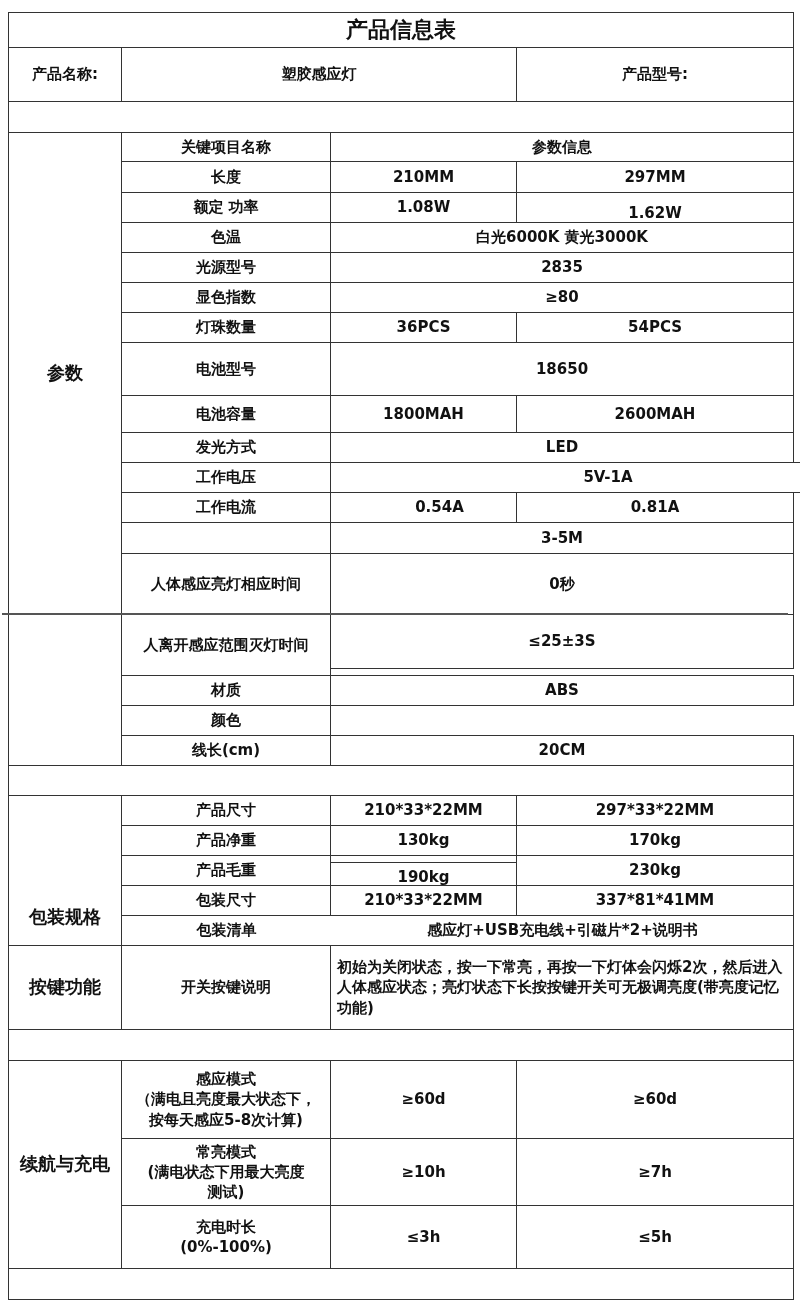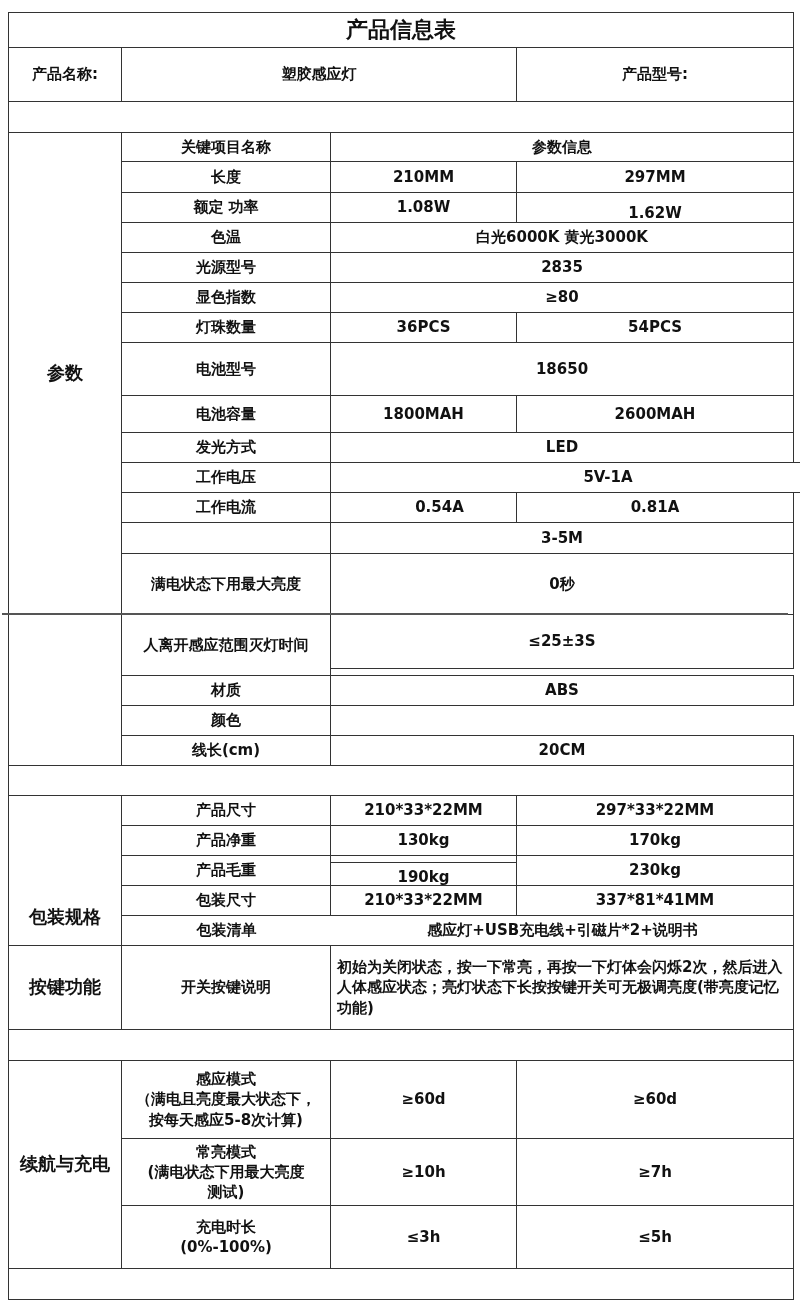--- a/index.html
+++ b/index.html
@@ -119,21 +119,21 @@
     <div class="cell" style="left: 330px; top: 492px; width: 187px; height: 31px; padding-left: 32px;">
       <span>0.54A</span>
     </div>
     <div class="cell" style="left: 516px; top: 492px; width: 278px; height: 31px;">
       <span>0.81A</span>
     </div>
     <div class="cell" style="left: 330px; top: 522px; width: 464px; height: 32px;">
       <span>3-5M</span>
     </div>
     <div class="cell" style="left: 121px; top: 553px; width: 210px; height: 62px;">
-      <span>满电状态下用最大亮度</span>
+      <span>人体感应亮灯相应时间</span>
     </div>
     <div class="cell" style="left: 330px; top: 553px; width: 464px; height: 62px;">
       <span>0秒</span>
     </div>
     <div class="cell" style="left: 8px; top: 614px; width: 114px; height: 152px;"></div>
     <div class="cell" style="left: 121px; top: 614px; width: 210px; height: 62px;">
       <span>人离开感应范围灭灯时间</span>
     </div>
     <div class="cell" style="left: 330px; top: 614px; width: 464px; height: 55px;">
       <span>≤25±3S</span>

